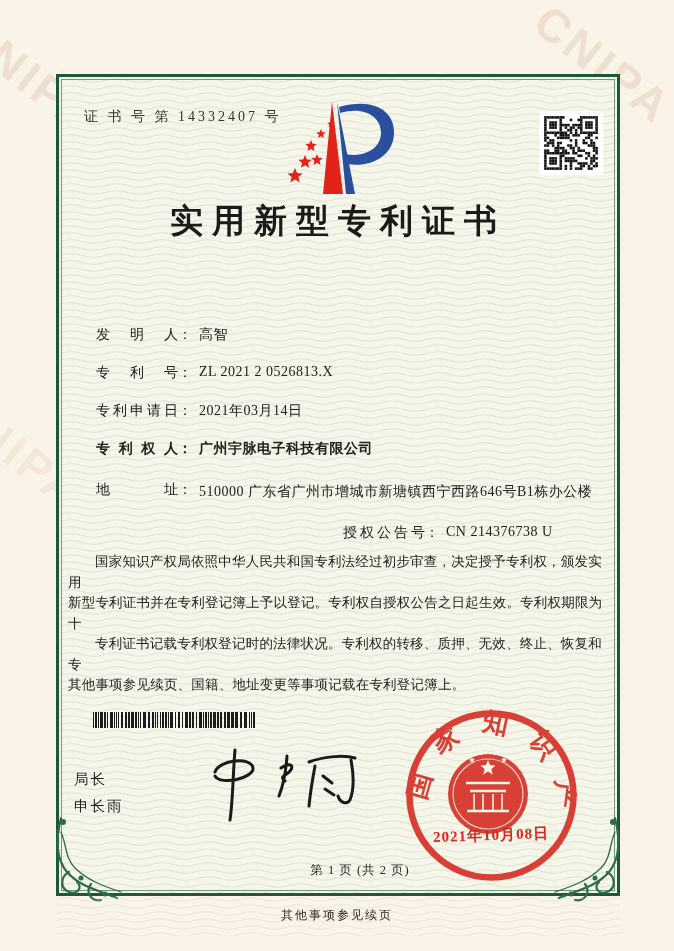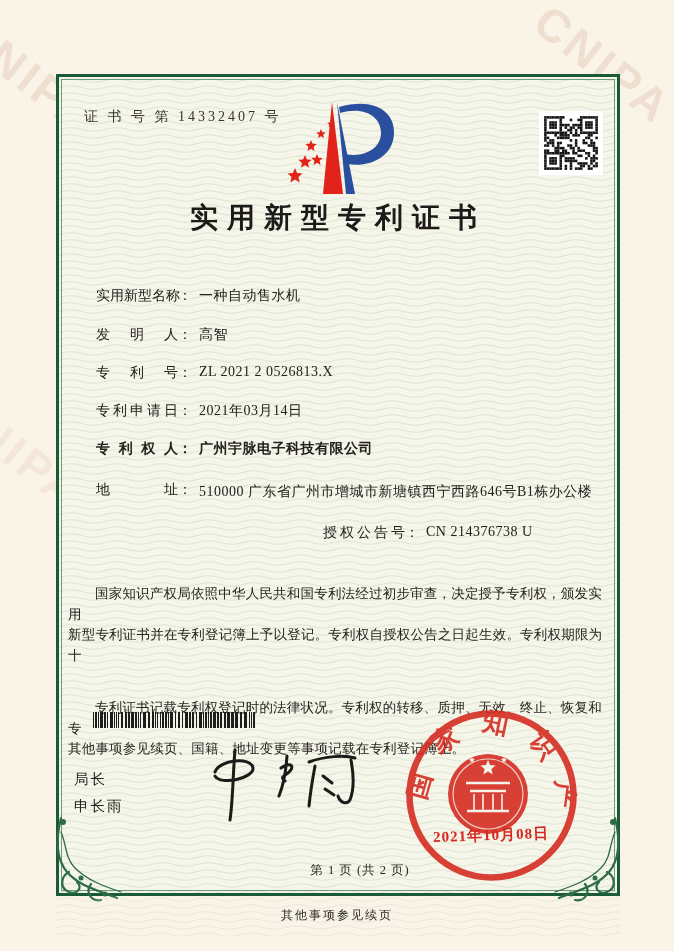--- a/index.html
+++ b/index.html
@@ -13,28 +13,28 @@
   .wm.light{color:rgba(214,178,152,0.18);}
   
   #frame{position:absolute;left:56px;top:74px;width:558px;height:816px;
          border:3px solid #1b5a36;background:#f6f5e9;}
   #frame .inner-line{position:absolute;left:2px;top:2px;right:2px;bottom:2px;
          border:1px solid #6f9a7f;pointer-events:none;}
   .guilloche{position:absolute;left:0;top:0;width:100%;height:100%;opacity:.55;}
   
   .cert-no{position:absolute;left:84px;top:108px;font-size:14px;letter-spacing:3px;color:#38342e;}
   .title{position:absolute;left:56px;top:199px;width:564px;text-align:center;
-         font-size:28px;font-weight:700;letter-spacing:9px;color:#1c1b19;}
+         font-size:33px;font-weight:700;letter-spacing:9px;color:#1c1b19;}
   .frow{position:absolute;left:96px;font-size:14px;color:#23211e;white-space:nowrap;}
   .flabel{display:inline-block;width:82px;text-align:justify;text-align-last:justify;vertical-align:top;}
   .fval{display:inline-block;padding-left:7px;vertical-align:top;letter-spacing:0.5px;}
   .fval.wrap{white-space:normal;width:416px;line-height:21px;}
   .paras{position:absolute;left:68px;top:552px;width:547px;font-size:13.5px;
          line-height:20.5px;color:#262420;letter-spacing:0.2px;}
-  .paras .ind{text-indent:2em;margin-top:32px;}
+  .paras .ind{text-indent:2em;}
   .signer{position:absolute;left:74px;font-size:14.5px;color:#1f1e1c;
           font-family:"Liberation Sans","DejaVu Sans",sans-serif;letter-spacing:2px;}
   .pagenum{position:absolute;left:56px;top:862px;width:608px;text-align:center;
            font-size:12.5px;color:#2a2824;letter-spacing:1px;}
   .footnote{position:absolute;left:0;top:907px;width:674px;text-align:center;
             font-size:12px;color:#2a2824;letter-spacing:2px;}
   .sealdate{position:absolute;left:413px;top:826px;width:156px;text-align:center;
             font-size:15px;font-weight:700;color:#d5281e;transform:rotate(-2deg);
             letter-spacing:1px;white-space:nowrap;}
   .bars{position:absolute;left:93px;top:712px;width:168px;height:16px;}
@@ -341,39 +341,36 @@
       <rect x="12" y="22" width="1" height="1" fill="#141414"></rect>
       <rect x="14" y="22" width="1" height="1" fill="#141414"></rect>
       <rect x="15" y="22" width="1" height="1" fill="#141414"></rect>
       <rect x="16" y="22" width="1" height="1" fill="#141414"></rect>
       <rect x="19" y="22" width="1" height="1" fill="#141414"></rect>
       <rect x="20" y="22" width="1" height="1" fill="#141414"></rect>
     </svg>
 
   <div class="title">实用新型专利证书</div>
 
-  <div class="frow" style="top:287px;">
-    <span class="flabel">实用新型名称</span><span>：</span><span class="fval">一种自动售水机</span>
-  </div>
   <div class="frow" style="top:326px;">
     <span class="flabel">发明人</span><span>：</span><span class="fval">高智</span>
   </div>
   <div class="frow" style="top:364px;">
     <span class="flabel">专利号</span><span>：</span><span class="fval">ZL 2021 2 0526813.X</span>
   </div>
   <div class="frow" style="top:402px;">
     <span class="flabel">专利申请日</span><span>：</span><span class="fval">2021年03月14日</span>
   </div>
   <div class="frow" style="top:440px;font-weight:bold;">
     <span class="flabel">专利权人</span><span>：</span><span class="fval">广州宇脉电子科技有限公司</span>
   </div>
   <div class="frow" style="top:481px;">
     <span class="flabel">地址</span><span>：</span><span class="fval wrap">510000 广东省广州市增城市新塘镇西宁西路646号B1栋办公楼</span>
   </div>
-  <div class="frow" style="top:524px;left:323px;">
+  <div class="frow" style="top:524px;left:343px;">
     <span class="flabel">授权公告号</span><span>：</span><span class="fval">CN 214376738 U</span>
   </div>
 
   <div class="paras">
     <div class="ind">国家知识产权局依照中华人民共和国专利法经过初步审查，决定授予专利权，颁发实用</div>
     <div>新型专利证书并在专利登记簿上予以登记。专利权自授权公告之日起生效。专利权期限为十</div>
     <div class="ind">专利证书记载专利权登记时的法律状况。专利权的转移、质押、无效、终止、恢复和专</div>
     <div>其他事项参见续页、国籍、地址变更等事项记载在专利登记簿上。</div>
   </div>
 

